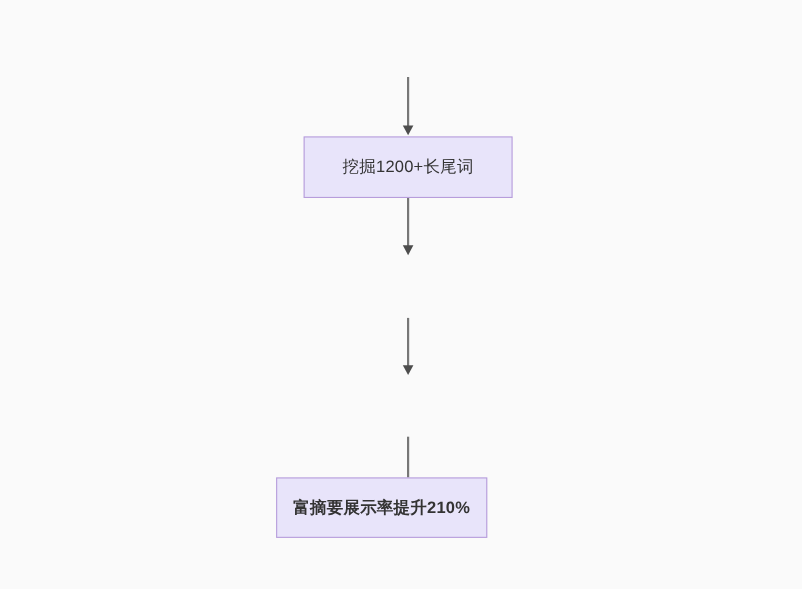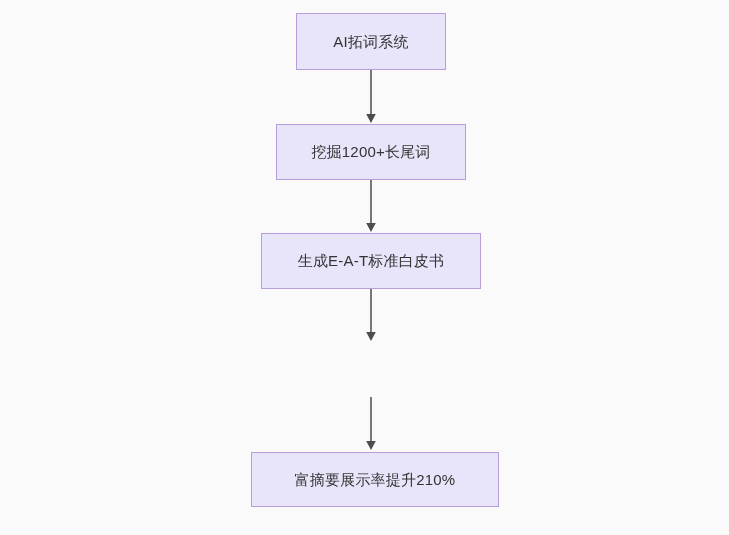--- a/index.html
+++ b/index.html
@@ -67,30 +67,24 @@
   <svg class="edge" style="left:361px; top:289px;" width="20" height="53" viewBox="0 0 20 53">
     <line class="edge-line" x1="10" y1="0" x2="10" y2="45"></line>
     <polygon class="edge-head" points="10,52 5.2,43 14.8,43"></polygon>
   </svg>
 
   <svg class="edge" style="left:361px; top:397px;" width="20" height="54" viewBox="0 0 20 54">
     <line class="edge-line" x1="10" y1="0" x2="10" y2="46"></line>
     <polygon class="edge-head" points="10,53 5.2,44 14.8,44"></polygon>
   </svg>
 
-  <div class="node-box" style="left:296px; top:13px; width:150px; height:57px;">
-    <span class="node-label">AI拓词系统</span>
-  </div>
 
   <div class="node-box" style="left:276px; top:124px; width:190px; height:56px;">
     <span class="node-label">挖掘1200+长尾词</span>
   </div>
 
-  <div class="node-box" style="left:261px; top:233px; width:220px; height:56px;">
-    <span class="node-label">生成E-A-T标准白皮书</span>
-  </div>
 
 
-  <div class="node-box" style="left:251px; top:452px; width:248px; height:55px;">
+  <div class="node-box" style="left:251px; top:434px; width:192px; height:55px;font-weight:bold;">
     <span class="node-label">富摘要展示率提升210%</span>
   </div>
 
 </div>
 
 </body></html>

